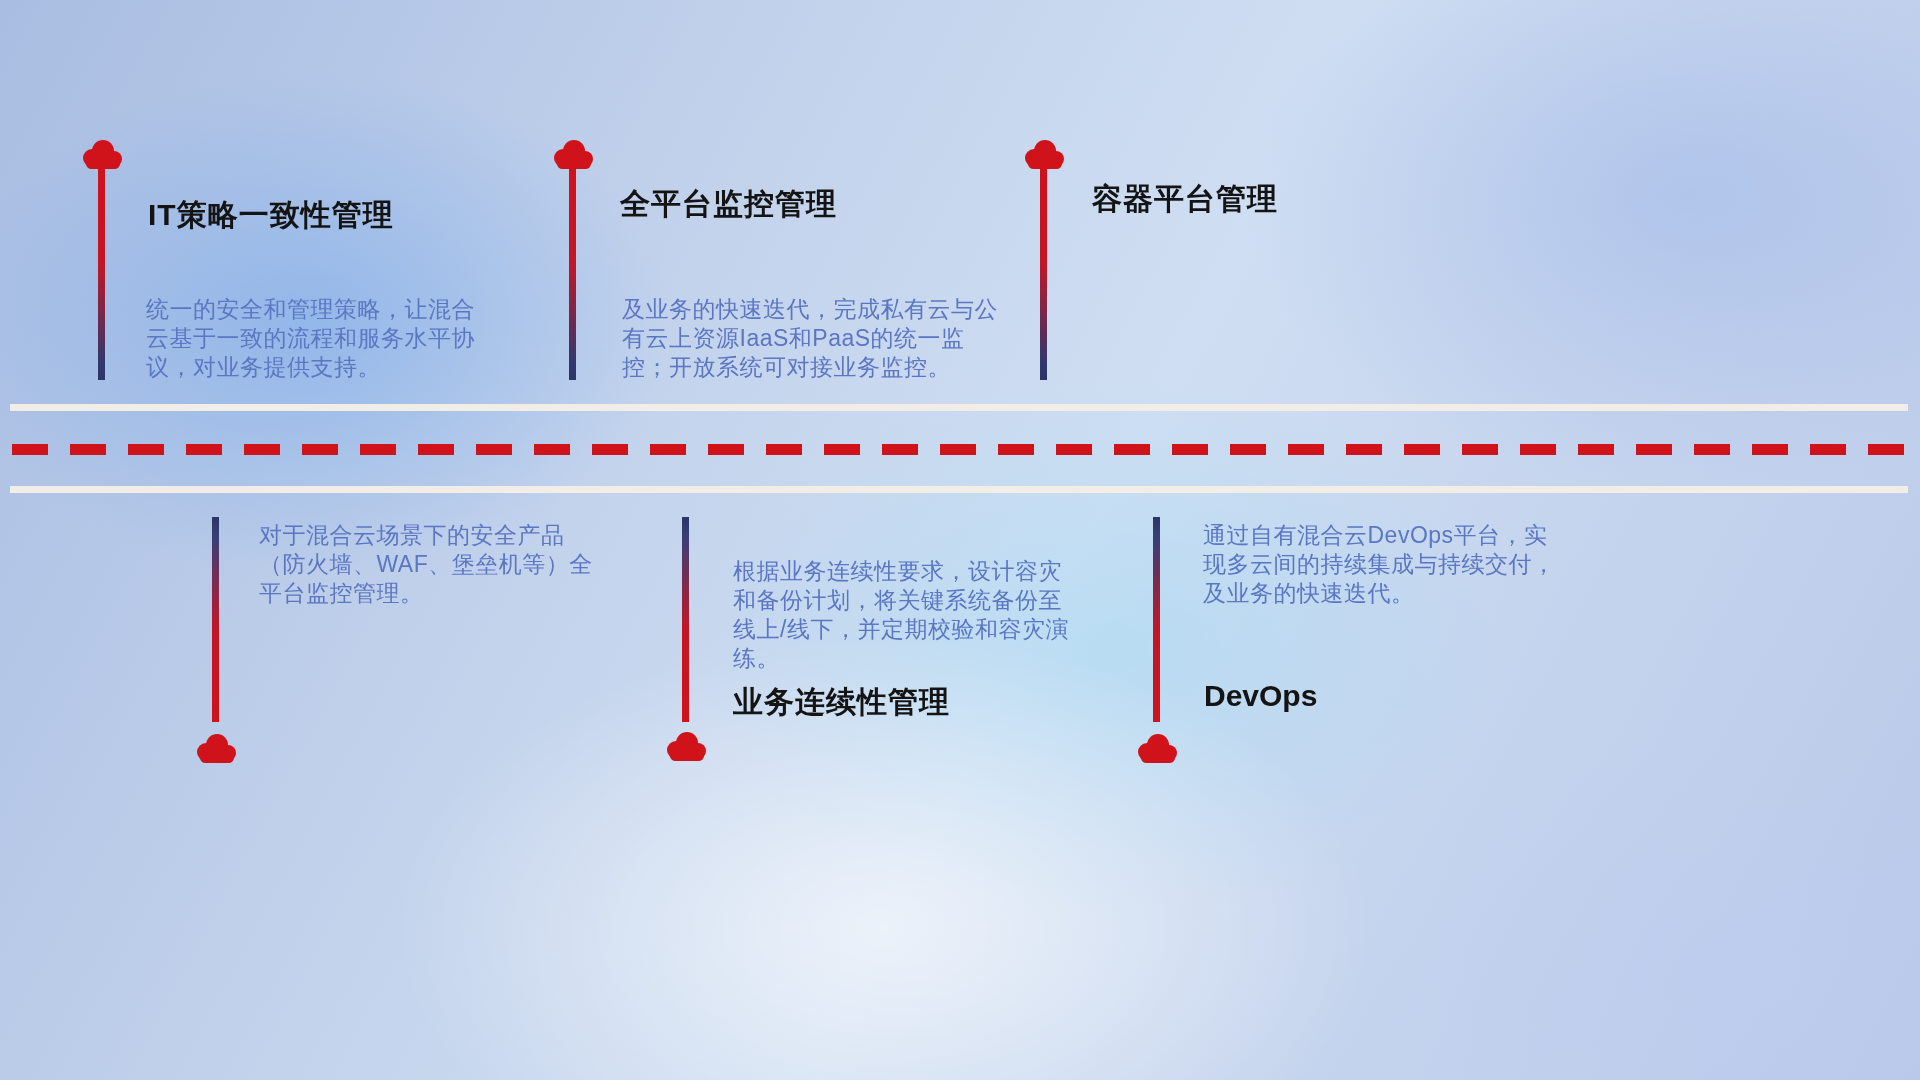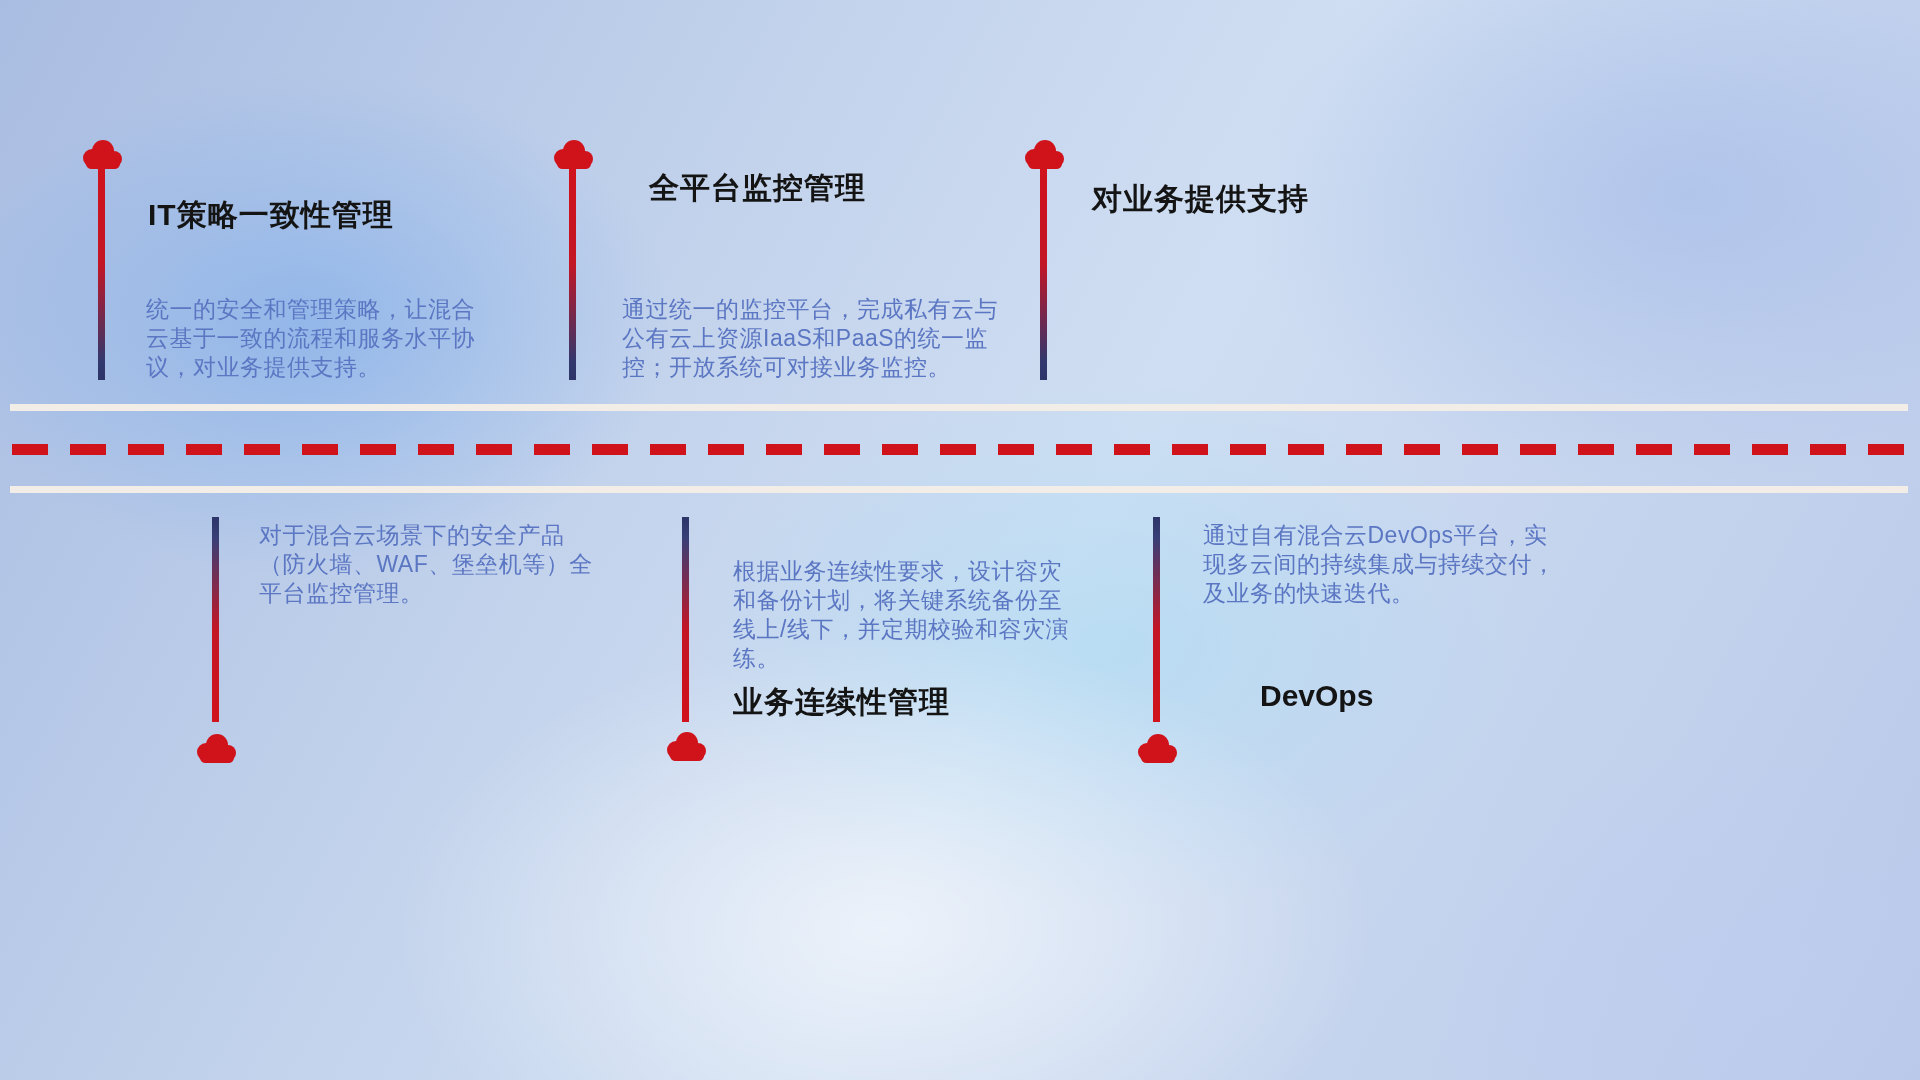--- a/index.html
+++ b/index.html
@@ -72,21 +72,21 @@
   
   .cloud.t1 { left: 78px;   top: 138px; }
   .cloud.t2 { left: 549px;  top: 138px; }
   .cloud.t3 { left: 1020px; top: 138px; }
 
   .vline.t1 { left: 98px;   top: 168px; height: 212px; }
   .vline.t2 { left: 569px;  top: 168px; height: 212px; }
   .vline.t3 { left: 1040px; top: 168px; height: 212px; }
 
   .item-title.t1 { left: 148px;  top: 195px; }
-  .item-title.t2 { left: 620px;  top: 168px; margin-left: 29px; }
+  .item-title.t2 { left: 620px;  top: 184px; }
   .item-title.t3 { left: 1092px; top: 179px; }
 
   .item-desc.t1 { left: 146px;  top: 295px; width: 348px; }
   .item-desc.t2 { left: 622px;  top: 295px; width: 382px; }
   .item-desc.t3 { left: 1094px; top: 295px; width: 352px; }
 
   
   .vline.b1 { left: 212px;  top: 517px; height: 205px; }
   .vline.b2 { left: 682px;  top: 517px; height: 205px; }
   .vline.b3 { left: 1153px; top: 517px; height: 205px; }
@@ -94,21 +94,21 @@
   .cloud.b1 { left: 192px;  top: 732px; }
   .cloud.b2 { left: 662px;  top: 730px; }
   .cloud.b3 { left: 1133px; top: 732px; }
 
   .item-desc.b1 { left: 259px;  top: 521px; width: 348px; }
   .item-desc.b2 { left: 733px;  top: 521px; width: 348px; margin-top: 36px; }
   .item-desc.b3 { left: 1203px; top: 521px; width: 356px; }
 
   .item-title.b1 { left: 259px;  top: 682px; }
   .item-title.b2 { left: 733px;  top: 682px; }
-  .item-title.b3 { left: 1260px; top: 679px; letter-spacing: 0; text-align: center; }
+  .item-title.b3 { left: 1204px; top: 679px; letter-spacing: 0; text-align: center; }
 </style>
 </head>
 <body>
 
 <div class="canvas">
 
   <div class="road-line top"></div>
   <div class="road-dashes"></div>
   <div class="road-line bottom"></div>
 
@@ -136,24 +136,24 @@
       <rect x="8" y="20" width="34" height="11" rx="5.5"></rect>
     </g>
   </svg>
 
   <div class="vline down t1"></div>
   <div class="vline down t2"></div>
   <div class="vline down t3"></div>
 
   <div class="item-title t1">IT策略一致性管理</div>
   <div class="item-title t2">全平台监控管理</div>
-  <div class="item-title t3">对业务提供支持</div>
+  <div class="item-title t3">容器平台管理</div>
 
   <div class="item-desc t1">统一的安全和管理策略，让混合云基于一致的流程和服务水平协议，对业务提供支持。</div>
-  <div class="item-desc t2">通过统一的监控平台，完成私有云与公有云上资源IaaS和PaaS的统一监控；开放系统可对接业务监控。</div>
+  <div class="item-desc t2">及业务的快速迭代，完成私有云与公有云上资源IaaS和PaaS的统一监控；开放系统可对接业务监控。</div>
 
   <div class="vline up b1"></div>
   <div class="vline up b2"></div>
   <div class="vline up b3"></div>
 
   <svg class="cloud b1" viewBox="0 0 48 34" aria-hidden="true">
     <g fill="#d0121b">
       <circle cx="14" cy="20" r="9"></circle>
         <circle cx="25" cy="13" r="11"></circle>
         <circle cx="36" cy="21" r="8"></circle>

